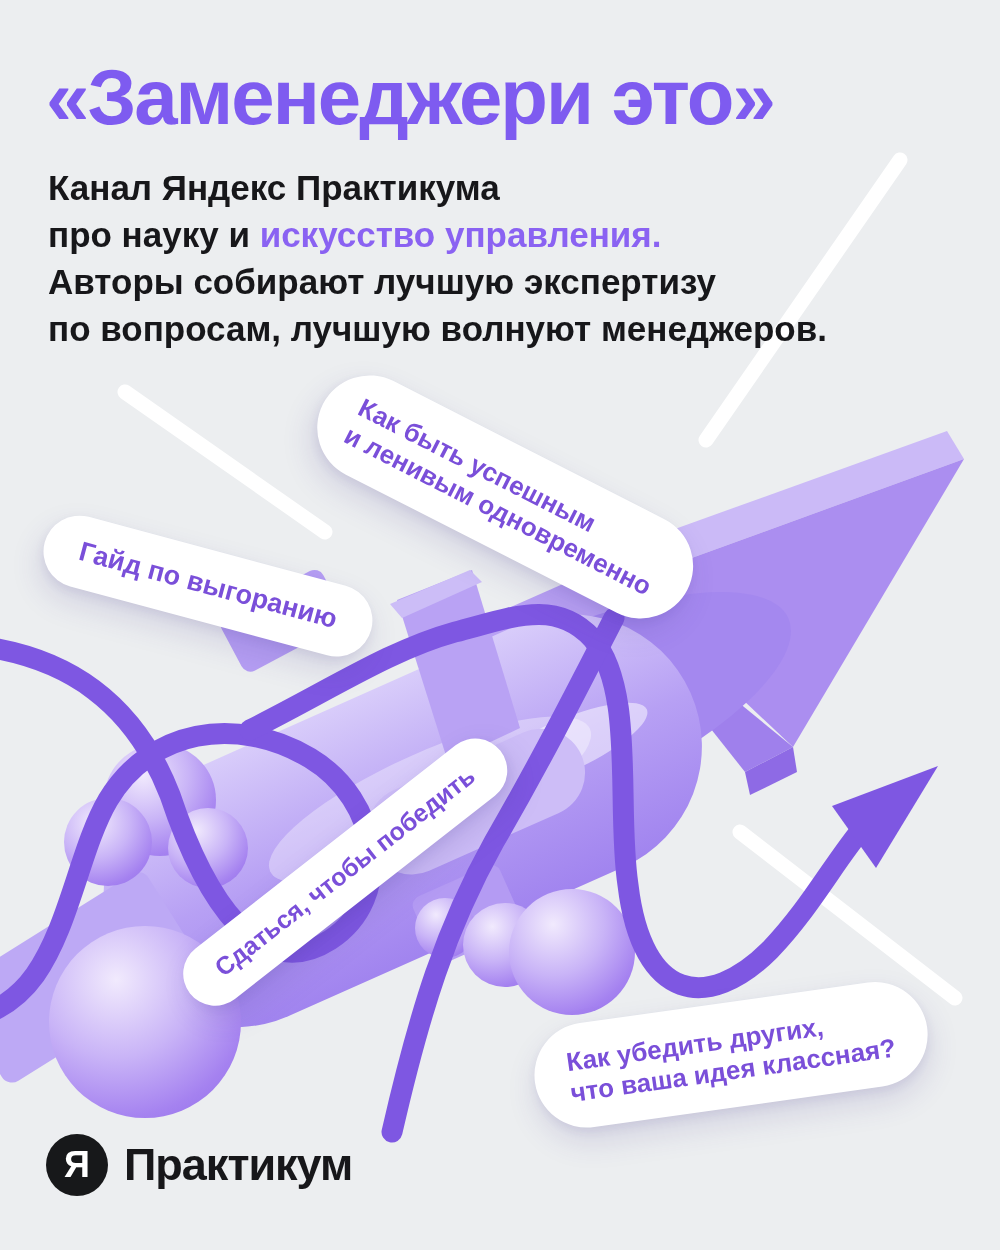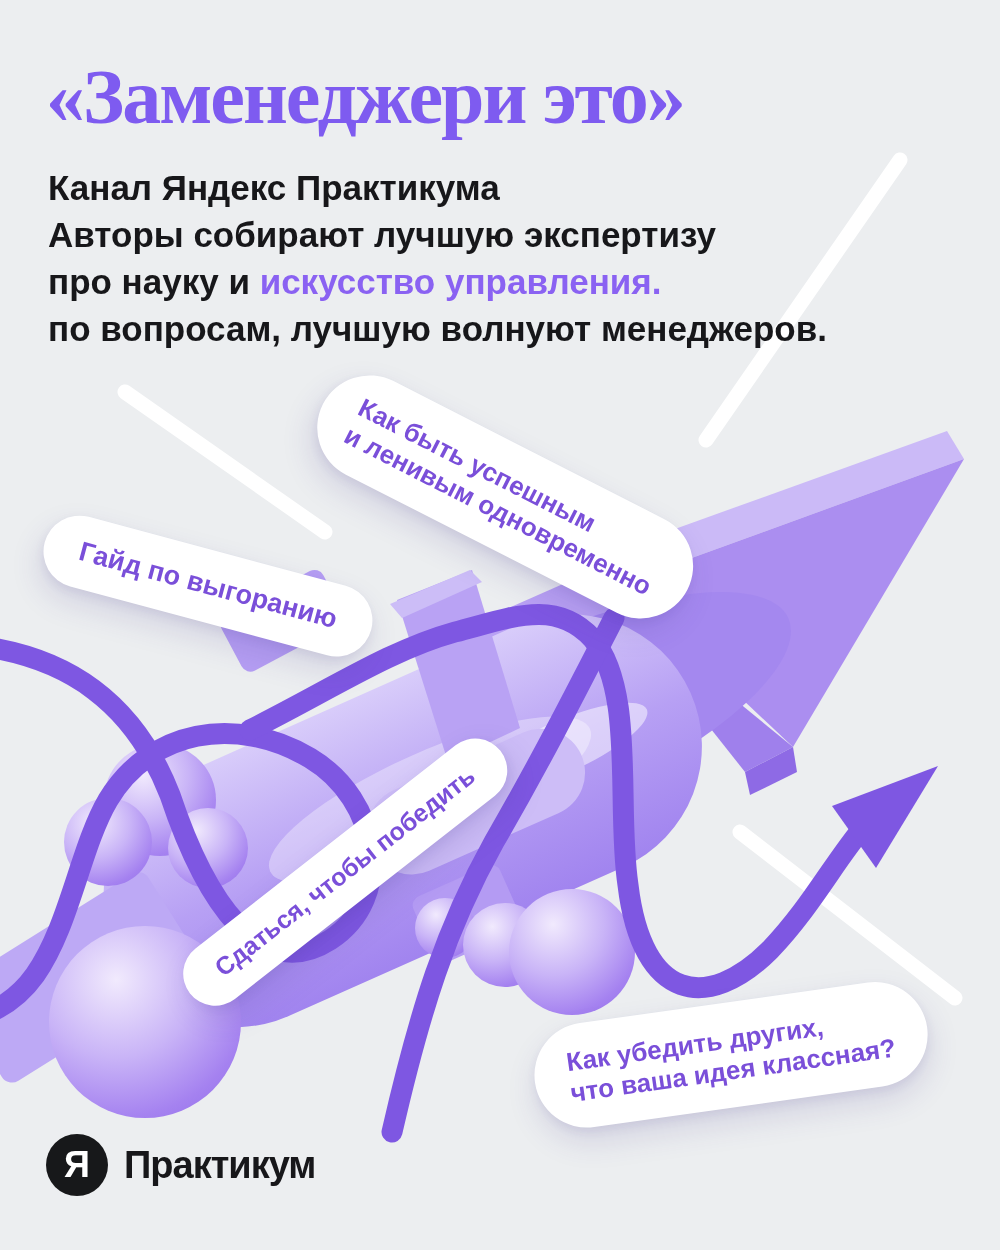--- a/index.html
+++ b/index.html
@@ -5,21 +5,21 @@
   html,body{margin:0;padding:0;}
   body{font-family:"Liberation Sans", sans-serif; background:#c8cacc;}
   .poster{
     position:relative; width:1000px; height:1250px; margin:0 auto;
     background:#eceef0; overflow:hidden;
   }
   
   .title{
     position:absolute; left:46px; top:52px; z-index:4;
     font-size:78px; font-weight:800; letter-spacing:-2px;
-    color:#7e5bf0; white-space:nowrap;font-family:Liberation Serif, serif;
+    color:#7e5bf0; white-space:nowrap;
   }
   .intro{
     position:absolute; left:48px; top:156px; z-index:4;
     font-size:35px; font-weight:700; line-height:47px; color:#17171a;margin-top:8px;
   }
   .intro .line{display:block;}
   .accent{color:#8a62f2;}
   
   .art{position:absolute; inset:0; z-index:1;}
   
@@ -44,21 +44,21 @@
   .logo{
     position:absolute; left:46px; top:1134px; z-index:4;
     display:flex; align-items:center; gap:16px;
   }
   .logo-mark{
     width:62px; height:62px; border-radius:50%;
     background:#17181a; color:#ffffff;
     display:flex; align-items:center; justify-content:center;
     font-size:36px; font-weight:800;
   }
-  .logo-text{font-size:38px; font-weight:800; color:#17171a; letter-spacing:-1px;}
+  .logo-text{font-size:45px; font-weight:800; color:#17171a; letter-spacing:-1px;}
 </style>
 </head>
 <body>
 
 <div class="poster">
 
   <svg class="art" viewBox="0 0 1000 1250" aria-hidden="true">
     <defs>
       <linearGradient id="bodyG" x1="0" y1="0" x2="0" y2="1">
         <stop offset="0" stop-color="#d8ccfa"></stop>
@@ -116,22 +116,22 @@
       <path d="M 250,730 C 330,690 390,650 455,632 C 510,618 555,598 592,638 C 636,690 616,806 628,885 C 642,1002 708,1012 770,950 C 812,906 835,860 866,824"></path>
       <path d="M 392,1132 C 420,1010 446,928 494,842 C 538,766 572,700 614,618"></path>
       <polygon points="832,806 938,766 876,868" fill="#7e57e2" stroke="none"></polygon>
     </g>
   </svg>
 
   <div class="title">«Заменеджери это»</div>
 
   <div class="intro">
     <span class="line">Канал Яндекс Практикума</span>
+    <span class="line"><span>про науку и </span><span class="accent">искусство управления.</span></span>
     <span class="line">Авторы собирают лучшую экспертизу</span>
-    <span class="line"><span>про науку и </span><span class="accent">искусство управления.</span></span>
     <span class="line">по вопросам, лучшую волнуют менеджеров.</span>
   </div>
 
   <div class="pill pill-1">
     <span class="tag-line">Как быть успешным</span>
     <span class="tag-line">и ленивым одновременно</span>
   </div>
   <div class="pill pill-2">
     <span class="tag-line">Гайд по выгоранию</span>
 

